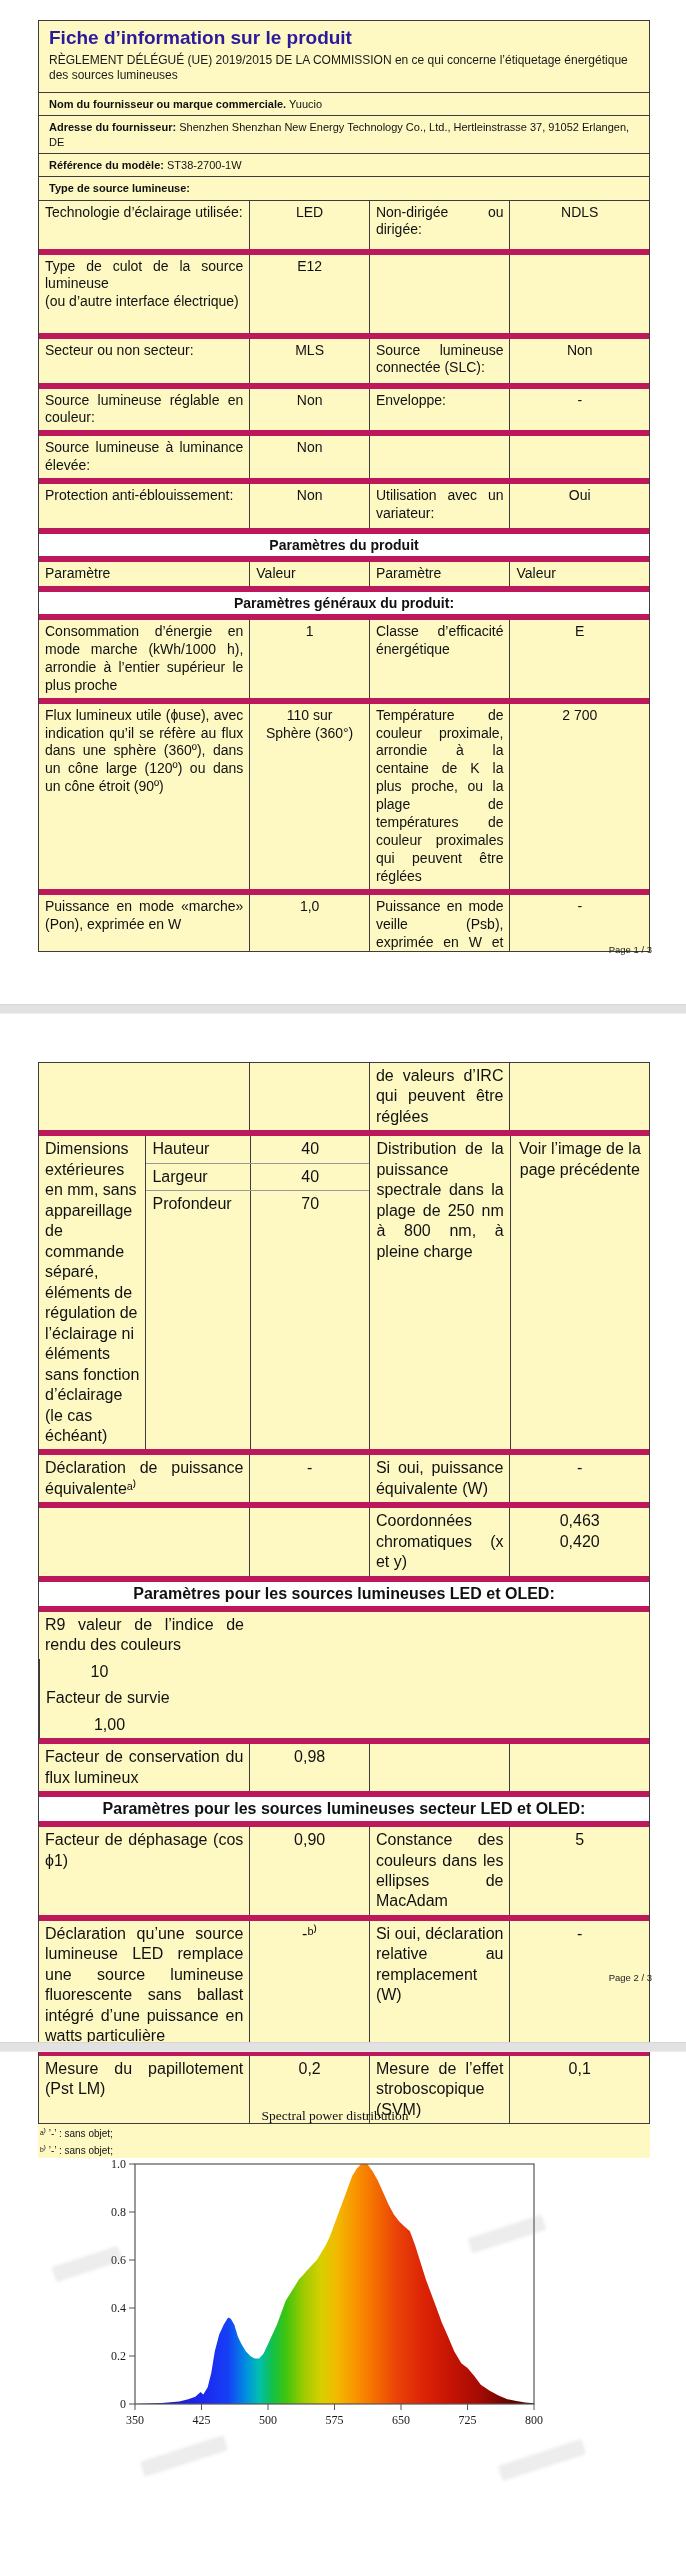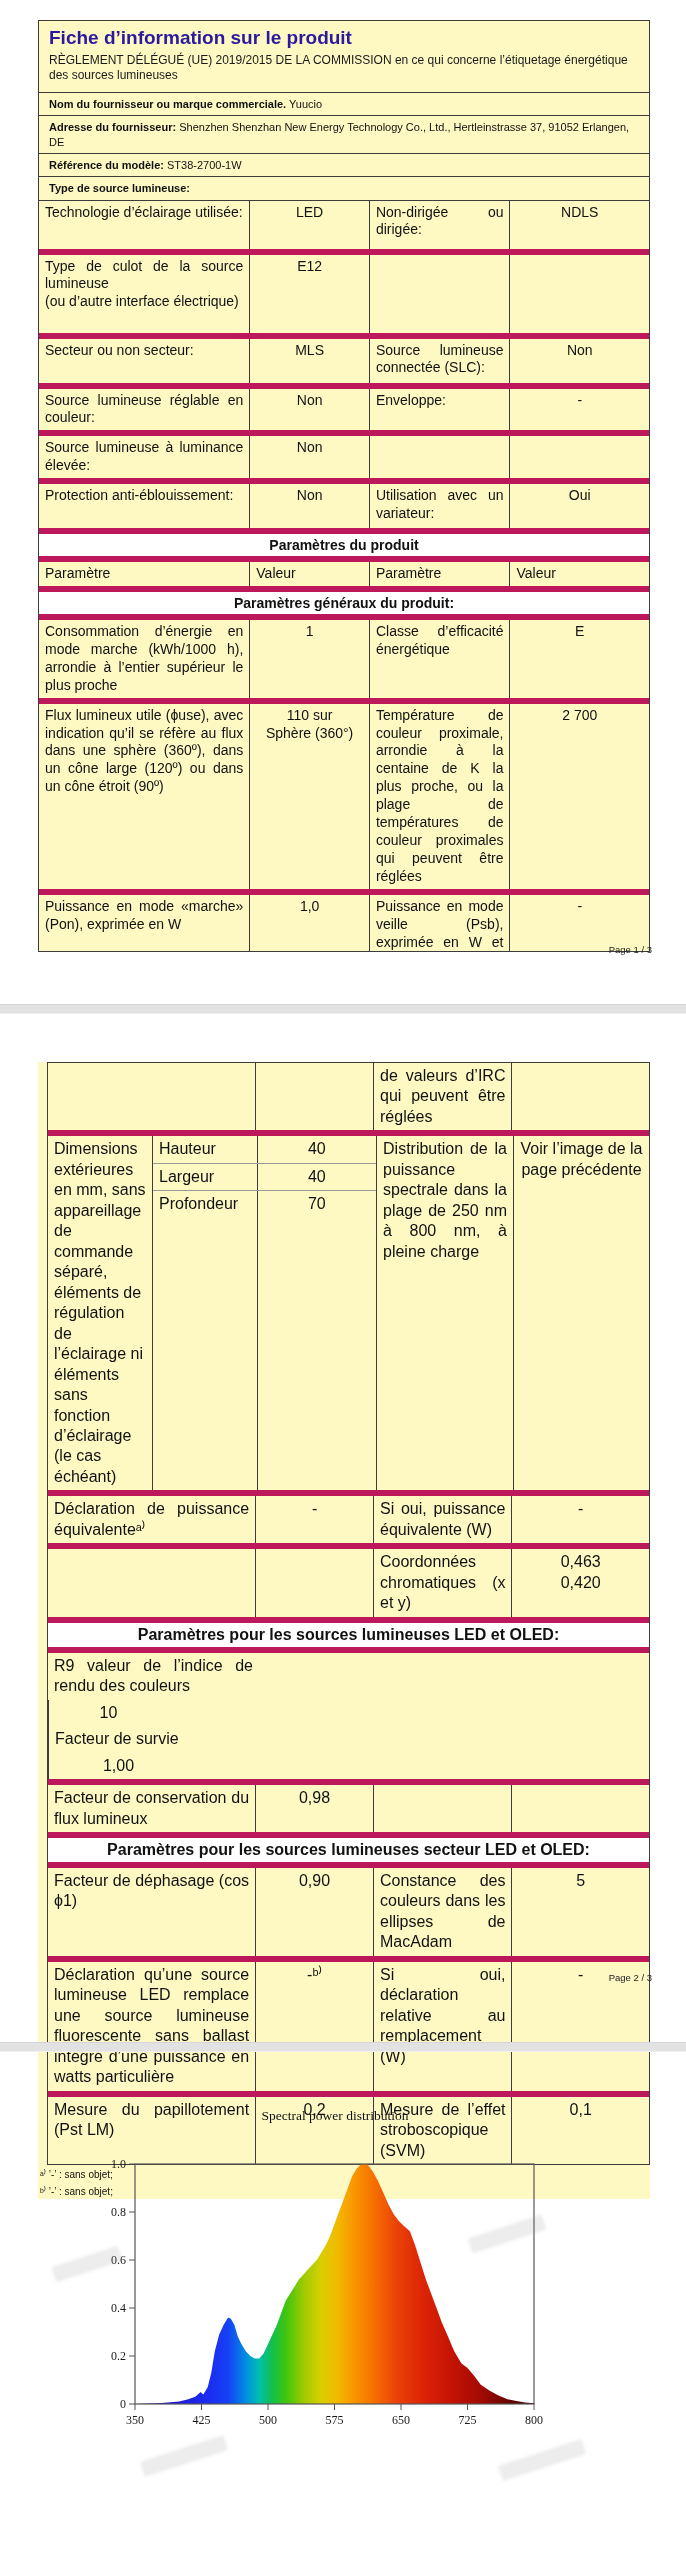--- a/index.html
+++ b/index.html
@@ -12,21 +12,21 @@
   #page1{top:20px;height:932px;overflow:hidden;}
   #page1 h1{margin:0;padding:6px 10px 2px 10px;font-size:19px;line-height:1.15;
             font-weight:bold;color:#2b1a9e;}
   .reg{margin:0;padding:2px 10px 8px 10px;font-size:12px;line-height:1.3;color:#1a1a1a;}
   .info-row{border-top:1px solid #3c3c3c;padding:4px 10px;font-size:11px;line-height:1.3;}
   .info-row .lbl{font-weight:bold;}
   .info-row .val{font-weight:normal;}
 
   
   .ptable{border-top:1px solid #3c3c3c;font-size:14px;}
-  #p2-table{border:1px solid #3c3c3c;margin-left:9px;}
+  #p2-table{border:1px solid #3c3c3c;}
   .trow{display:flex;align-items:stretch;border-top:6px solid #be185d;box-sizing:border-box;}
   .ptable .trow:first-child, #p2-table .trow:first-child{border-top:none;}
   #p1-table .trow:first-child{border-top:none;}
   .cell{box-sizing:border-box;padding:3px 6px;line-height:1.28;white-space:pre-line;}
   .c1{width:211px;}
   .c2{width:120px;border-left:1px solid #3c3c3c;}
   .c3{width:141px;border-left:1px solid #3c3c3c;}
   .c4{width:140px;border-left:1px solid #3c3c3c;}
   .pc{text-align:justify;}
   .vc{text-align:center;}

